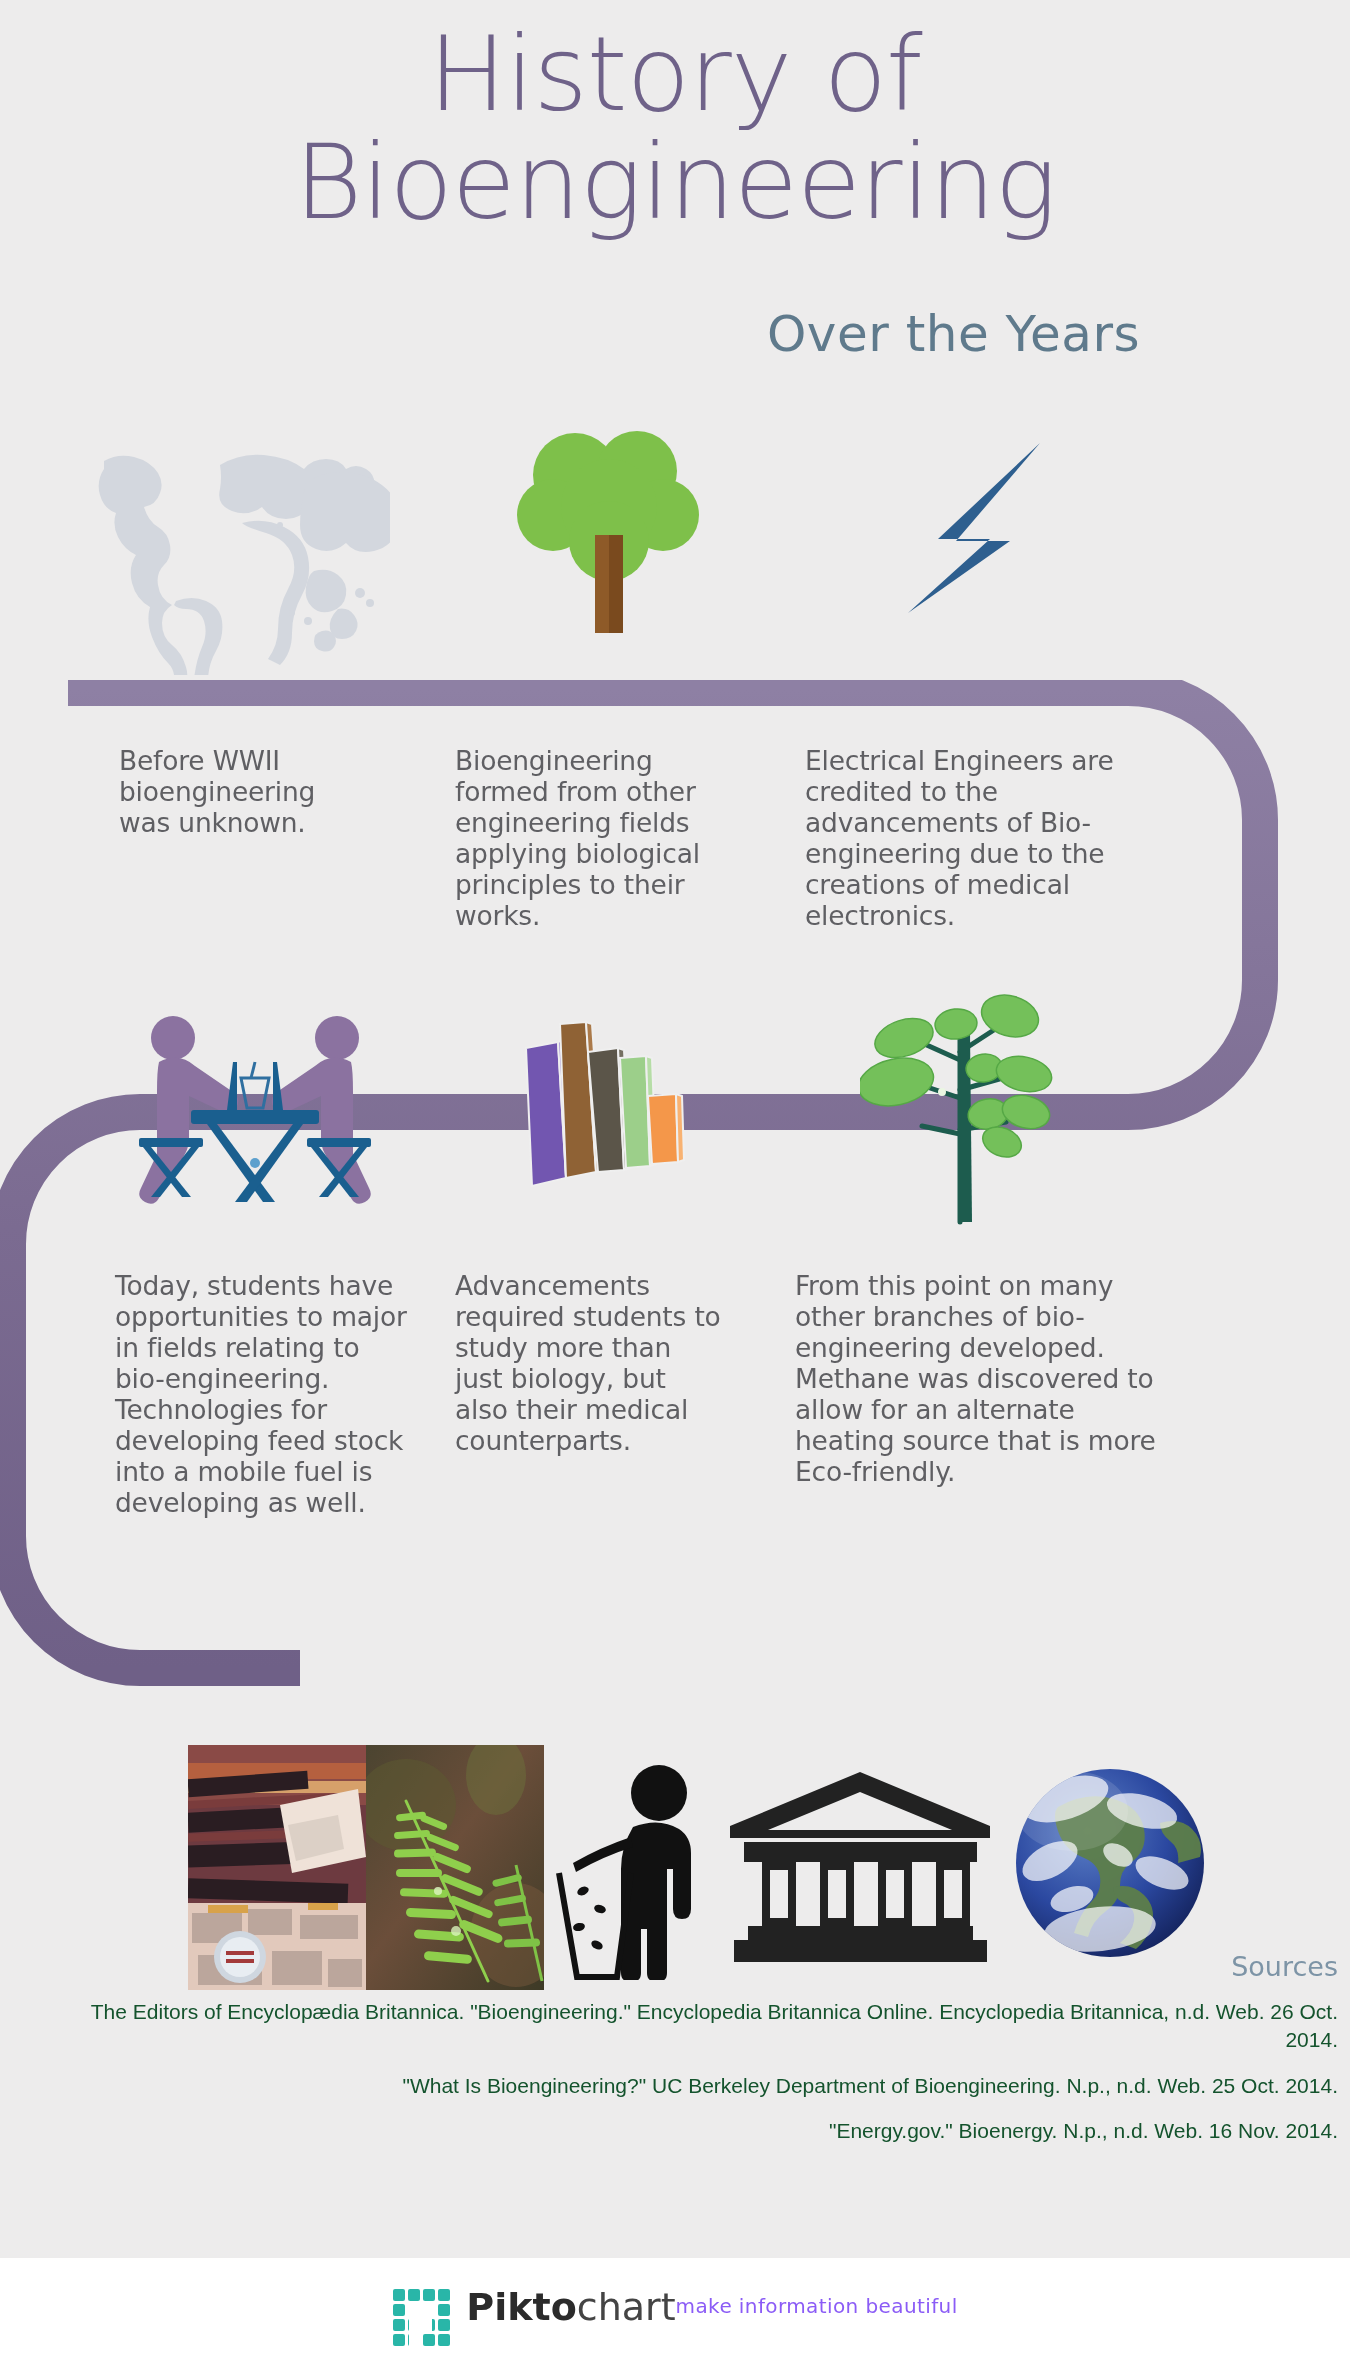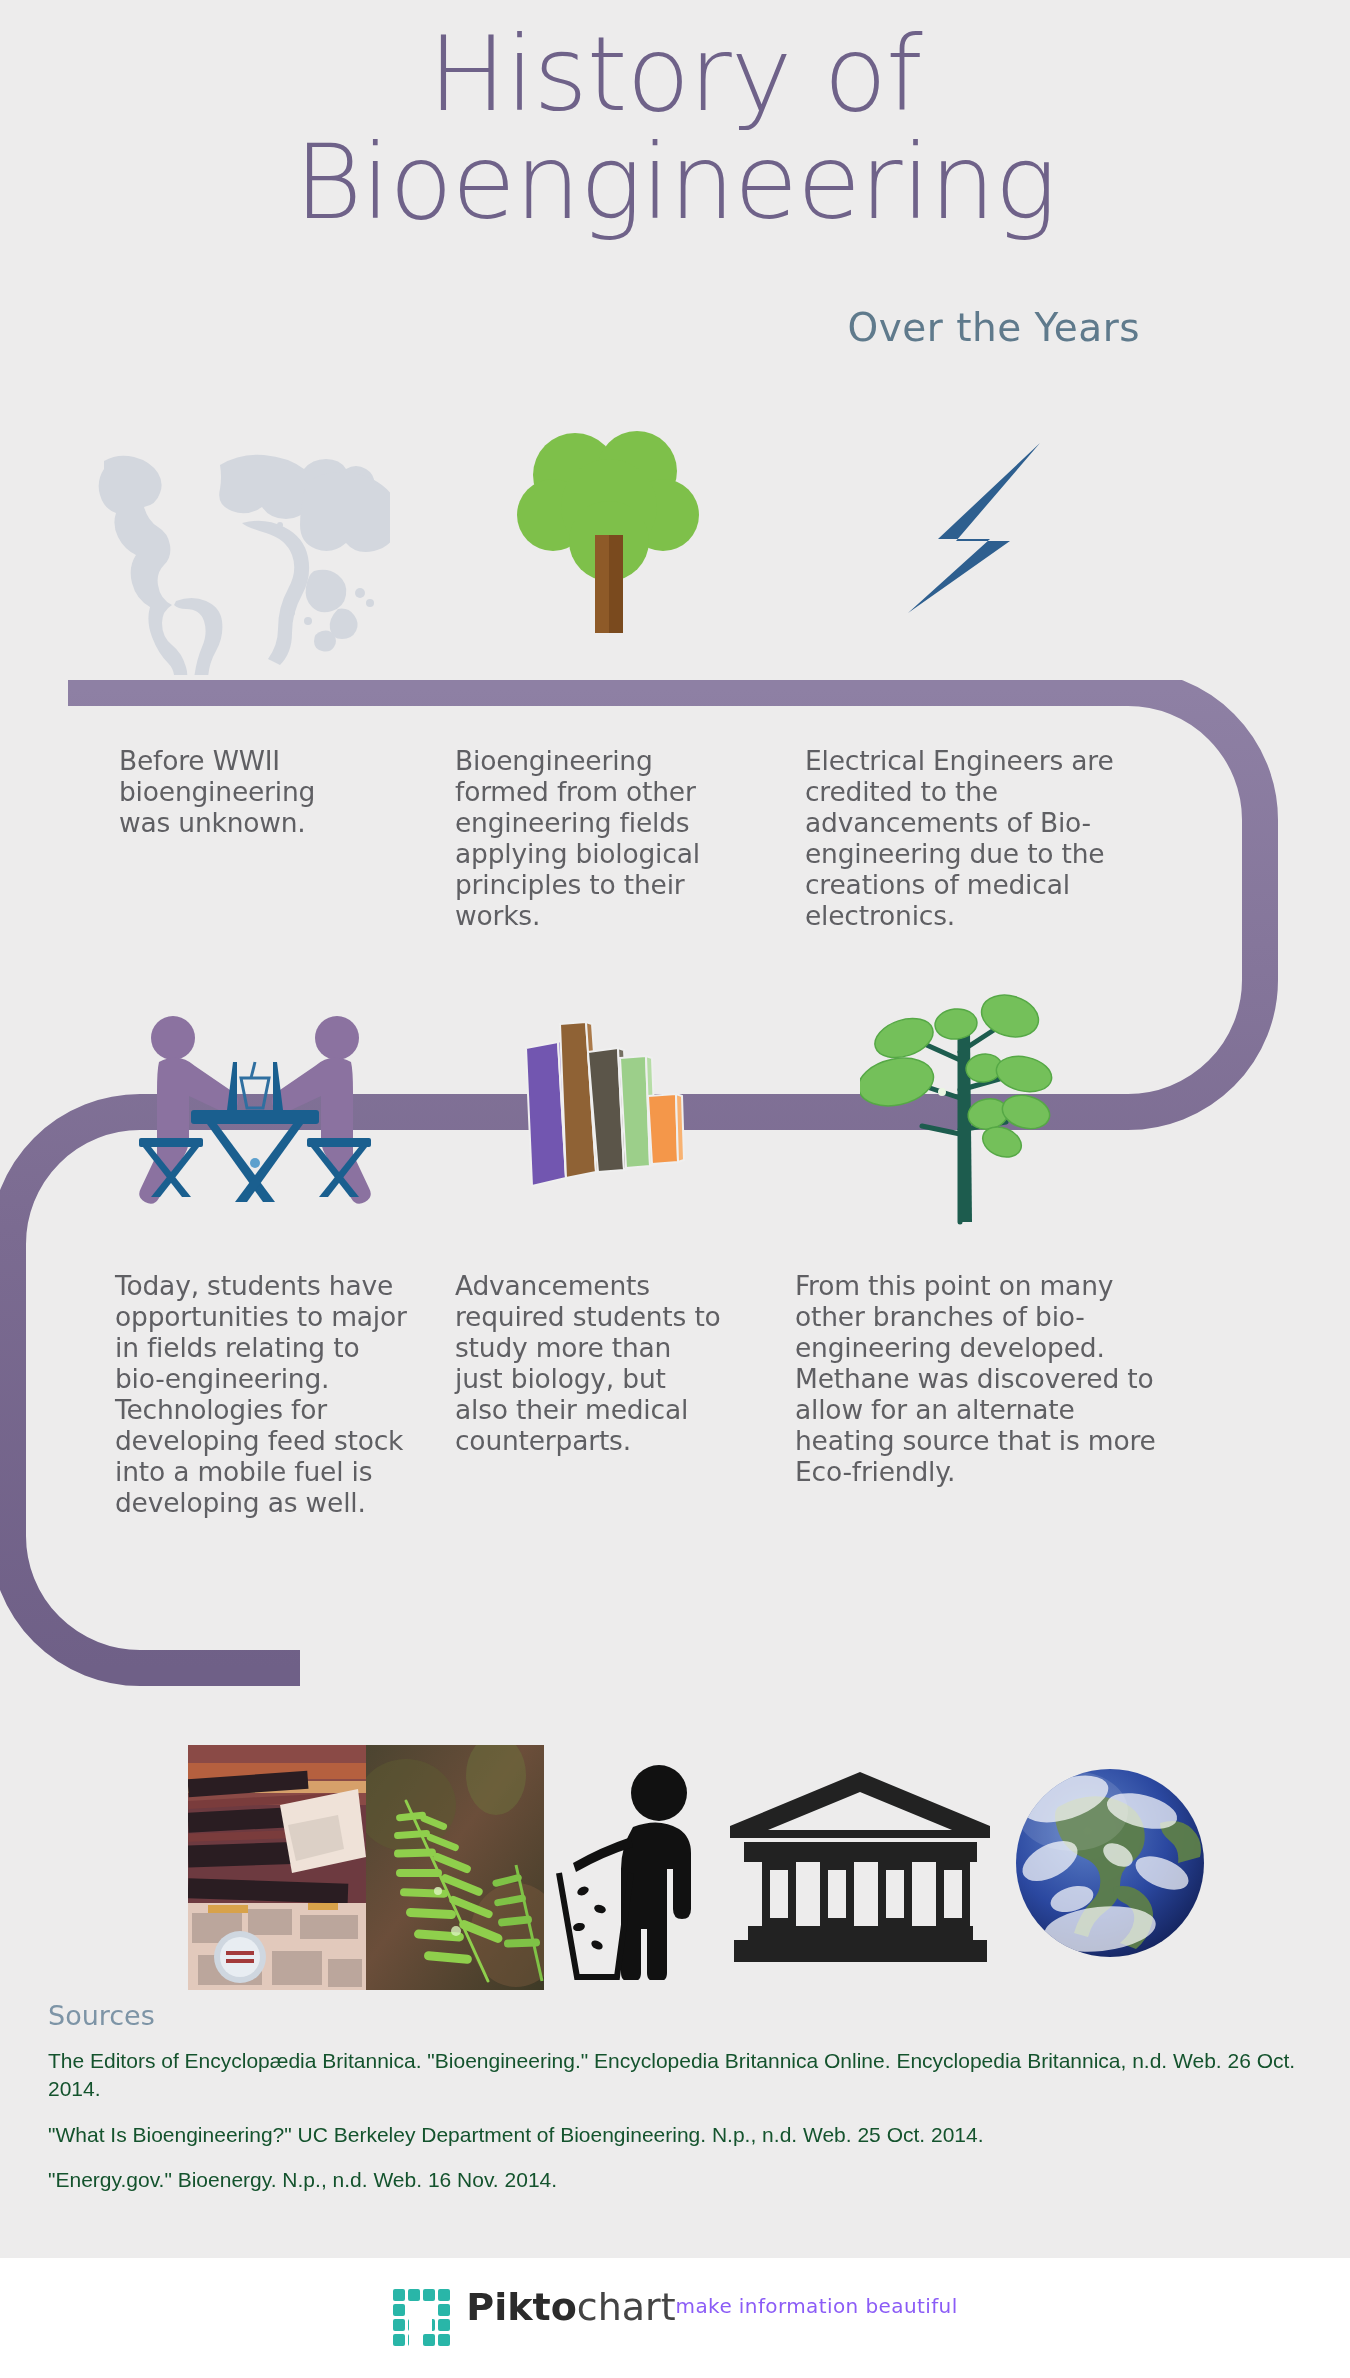--- a/index.html
+++ b/index.html
@@ -16,21 +16,21 @@
     position:absolute;left:0;right:0;top:20px;
     text-align:center;
     font-size:104px;line-height:1.04;
     font-weight:300;
     letter-spacing:-1px;
     color:#6f6289;
     font-family:"DejaVu Sans",sans-serif;
   }
   .subtitle{
     position:absolute;right:210px;top:305px;
-    font-size:39px;font-weight:400;letter-spacing:.5px;
+    font-size:50px;font-weight:400;letter-spacing:.5px;
     color:#5f7a8c;
     font-family:"DejaVu Sans",sans-serif;
   }
 
   
   .ribbon{position:absolute;left:0;top:680;width:1350px;height:1260px;}
   .ribbon svg{display:block;}
 
   
   .iconrow1{position:absolute;left:0;top:415px;width:1350px;height:270px;}
@@ -67,21 +67,21 @@
   
   .strip{position:absolute;left:0;top:1745px;width:1350px;height:250px;}
   .photo{position:absolute;top:0;height:245px;}
   .photo-books{left:188px;width:178px;}
   .photo-fern{left:366px;width:178px;}
   .ic-litter{position:absolute;left:555px;top:10px;width:160px;height:225px;}
   .ic-bank{position:absolute;left:728px;top:25px;width:265px;height:200px;}
   .ic-earth{position:absolute;left:1010px;top:18px;width:200px;height:200px;}
 
   
-  .sources-wrap{position:absolute;left:48px;top:2000px;width:1290px;}
+  .sources-wrap{position:absolute;left:48px;top:1951px;width:1290px;text-align:right;}
   .sources-title{
     font-size:27px;color:#7d94a6;font-weight:400;
     font-family:"DejaVu Sans",sans-serif;
     margin-bottom:16px;
   }
   .source-line{
     font-size:21px;line-height:1.35;color:#14532d;
     font-family:"Liberation Sans",sans-serif;
     margin-bottom:17px;
   }

